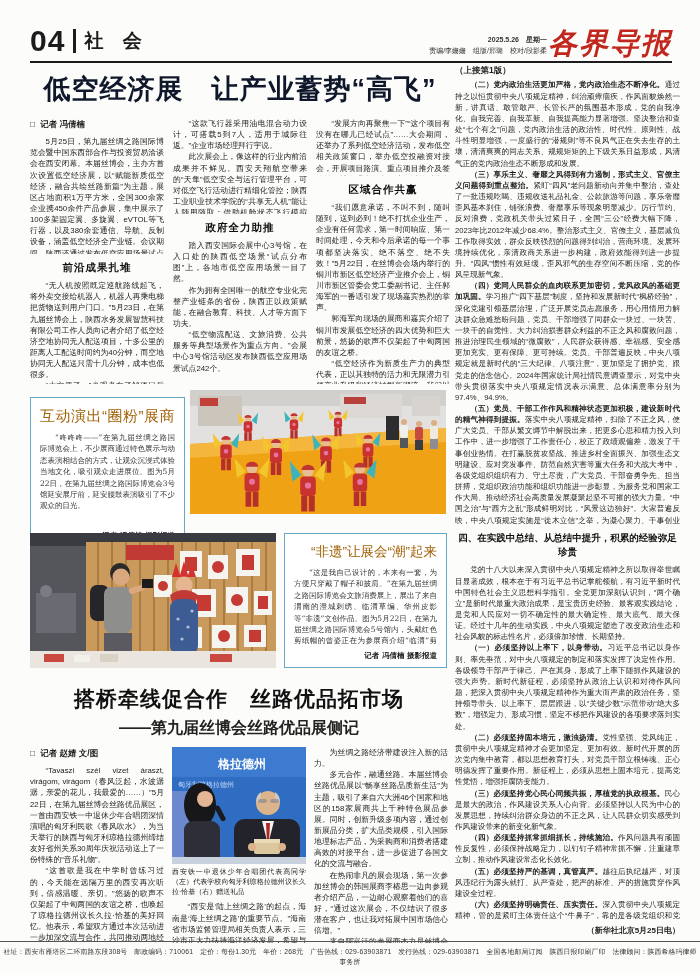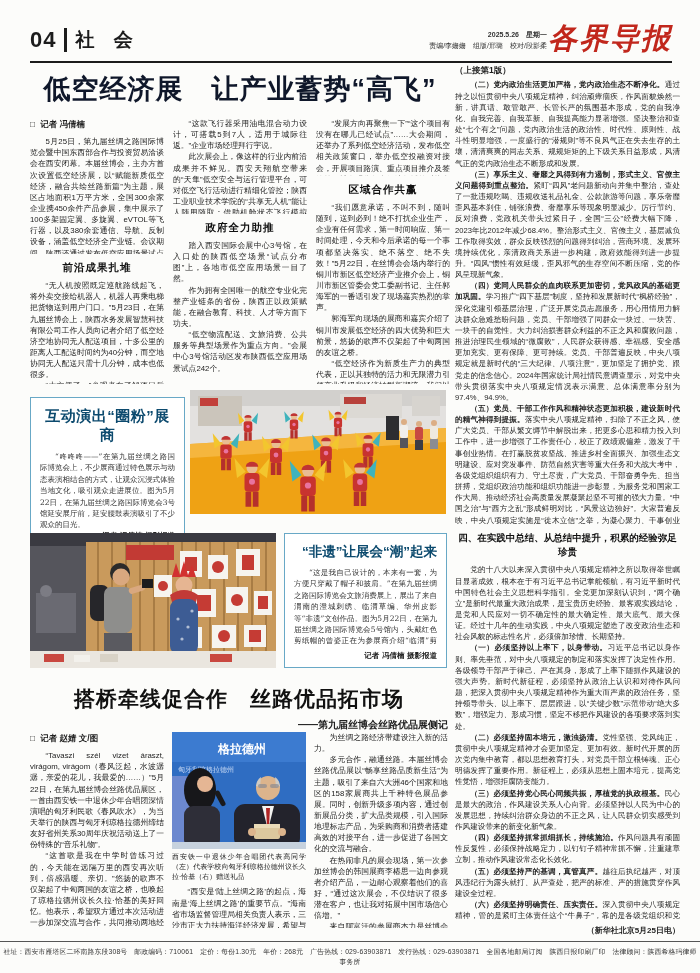--- a/index.html
+++ b/index.html
@@ -3,21 +3,21 @@
 <meta charset="utf-8">
 <style>
   * { margin:0; padding:0; box-sizing:border-box; }
   html,body { background:#e9e9e7; }
   body { font-family:"Liberation Sans", sans-serif; }
   .page { position:relative; width:700px; height:973px; background:#fcfcfa; margin:0 auto; overflow:hidden; color:#1c1c1c; }
 
   
   .header { position:absolute; left:30px; top:24px; width:642px; display:flex; justify-content:space-between; align-items:flex-end; }
   .header-left { display:flex; align-items:center; gap:8px; }
-  .pagenum { font-size:22px; font-weight:bold; letter-spacing:1px; }
+  .pagenum { font-size:30px; font-weight:bold; letter-spacing:1px; }
   .head-bar { width:3px; height:24px; background:#1c1c1c; }
   .section-title { font-size:19px; font-weight:bold; letter-spacing:7px; }
   .header-right { display:flex; align-items:flex-end; gap:1px; }
   .pub-info { text-align:right; font-size:7px; line-height:1.6; color:#333; padding-bottom:2px; }
   .pub-info .date { font-weight:bold; }
   .masthead { font-family:"DejaVu Serif", serif; font-style:italic; font-weight:bold; font-size:29px; color:#c1271c; letter-spacing:2px; line-height:1; }
   .header-rule { position:absolute; left:30px; top:61px; width:642px; border-top:2px solid #1c1c1c; }
 
   
   .a1 { position:absolute; left:30px; top:69px; width:420px; height:321px; }
@@ -27,21 +27,21 @@
   .byline-row { font-size:8.5px; font-weight:bold; margin-bottom:6px; display:flex; gap:5px; align-items:center; }
   .chunk { overflow:hidden; }
   .grow { flex:1; overflow:hidden; }
   .para { text-indent:2em; }
   h3.colhead { font-size:10.5px; font-weight:bold; text-align:center; letter-spacing:1px; margin:6px 0 5px; color:#111; }
 
   
   .box { position:absolute; border:1.5px solid #68a8c6; background:#ffffff; padding:8px 9px 6px; display:flex; flex-direction:column; }
   .box1 { left:30px; top:397px; width:155px; height:151px; }
   .box2 { left:284px; top:533px; width:163px; height:135px;align-items:flex-end; }
-  .box h2 { color:#0c4a6e; text-align:center; font-weight:bold; margin:1px 0 6px; }
+  .box h2 { color:#a16207; text-align:center; font-weight:normal; margin:1px 0 6px; }
   .box1 h2 { font-size:15px; letter-spacing:0.5px; }
   .box2 h2 { font-size:13.5px; }
   .box-body { font-family:"DejaVu Serif", serif; font-size:7.5px; line-height:1.52; text-indent:2em; text-align:justify; color:#333; flex:1; overflow:hidden; }
   .box-byline { font-family:"DejaVu Serif", serif; font-size:7.5px; font-weight:bold; text-align:right; margin-top:3px; color:#222; }
 
   
   .photo1 { position:absolute; left:190px; top:390px; width:256px; height:124px; }
   .photo2 { position:absolute; left:30px; top:533px; width:246px; height:135px; }
   svg { display:block; }
 
@@ -50,21 +50,21 @@
   .a2-cont { font-weight:bold; font-size:8.5px; margin-bottom:3px; }
   .a2 .part1 { height:446px; overflow:hidden; }
   .a2-head { font-size:9.5px; font-weight:bold; text-align:center; margin:6px 0 5px; color:#111; }
   .a2 .part2 { flex:1; overflow:hidden; }
   .a2-dateline { text-align:right; font-weight:bold; font-size:8px; margin-top:3px; }
   .lead { font-weight:bold; }
 
   
   .a3 { position:absolute; left:30px; top:685px; width:418px; height:250px; }
   .a3 h1 { font-size:21px; font-weight:bold; text-align:center; letter-spacing:1px; color:#111; }
-  .a3 .subtitle { font-size:10px; font-weight:bold; text-align:right; margin:5px 0 0; color:#222; }
+  .a3 .subtitle { font-size:16px; font-weight:bold; text-align:center; margin:5px 0 8px; color:#222; }
   .a3-cols { display:flex; gap:8px; height:196px; }
   .a3 .col { width:134px; font-size:7.8px; }
   .photo3 { width:134px; height:117px; flex:none; }
   .caption { font-family:"DejaVu Serif", serif; font-size:7px; line-height:1.45; margin:3px 0 4px; text-align:justify; color:#222; }
 
   
   .footer-rule { position:absolute; left:0; top:941px; width:700px; border-top:1px solid #555; }
   .footer { position:absolute; left:0; top:947px; width:700px; text-align:center; font-size:6.8px; color:#333; letter-spacing:0.2px; }
 </style>
 </head>

